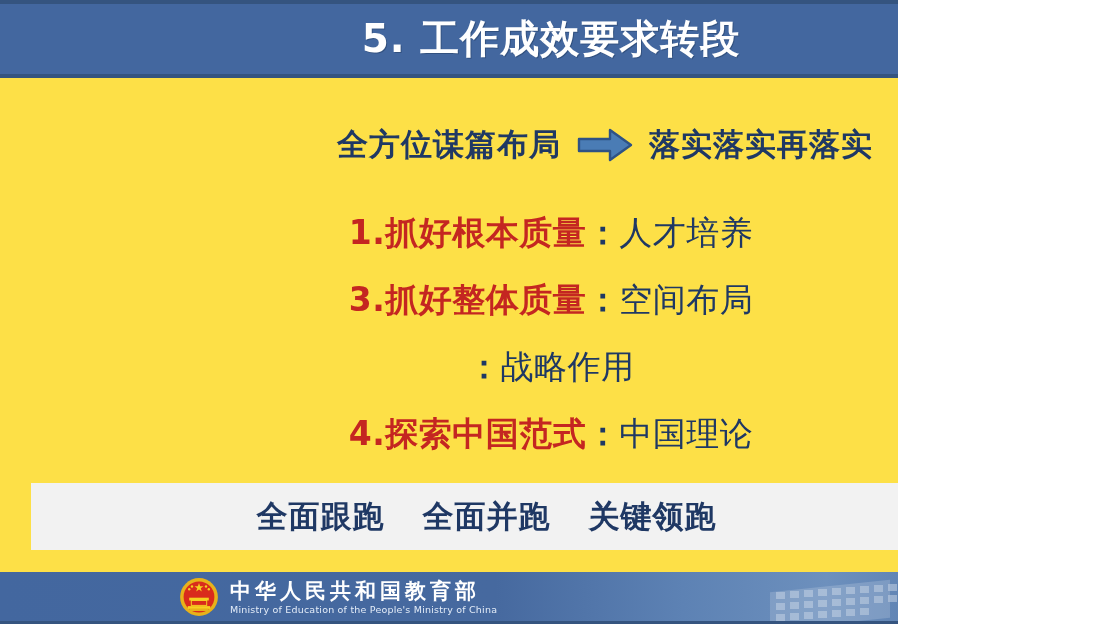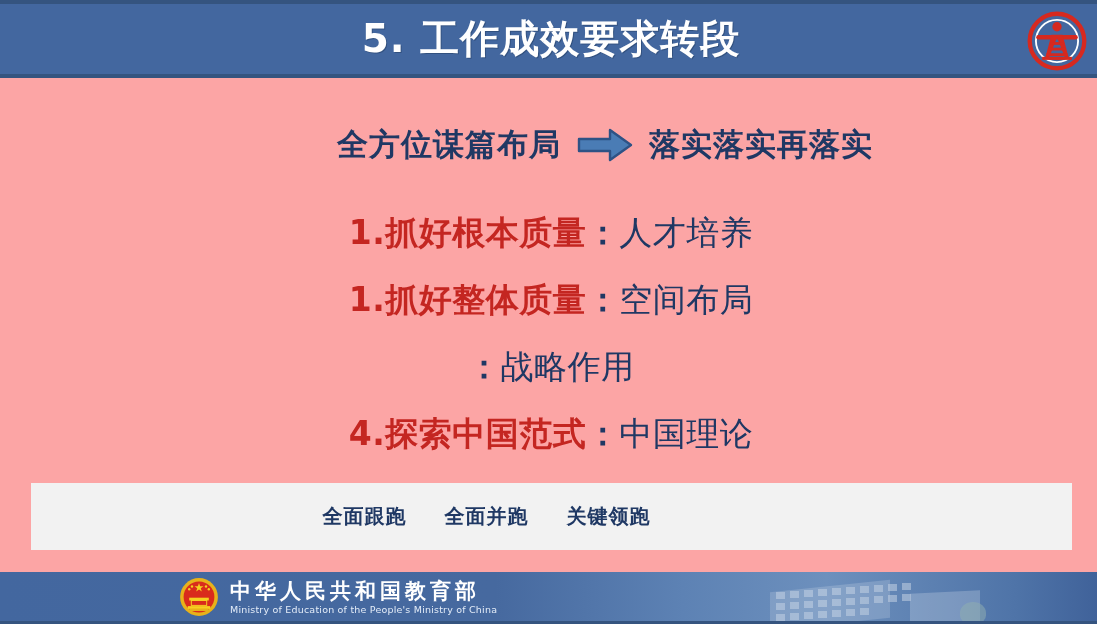--- a/index.html
+++ b/index.html
@@ -8,23 +8,23 @@
     background: #ffffff;
   }
   body {
     width: 1102px;
     height: 624px;
     overflow: hidden;
     font-family: "DejaVu Sans", "Liberation Sans", sans-serif;
   }
   .slide {
     position: relative;
-    width: 1097px;
+    width: 898px;
     height: 624px;
-    background: #fca5a5;
+    background: #fde047;
     overflow: hidden;
   }
 
   
   .header {
     position: absolute;
     left: 0; top: 0;
     width: 1102px;
     height: 78px;
     background: #43679f;
@@ -123,21 +123,21 @@
     align-items: center;
     justify-content: center;
   }
   .band-inner {
     display: flex;
     gap: 38px;
     padding-right: 130px;
   }
   .band-text {
     color: #1f3864;
-    font-size: 20px;
+    font-size: 31px;
     font-weight: bold;
     letter-spacing: 1px;
     white-space: nowrap;
   }
 
   
   .footer {
     position: absolute;
     left: 0;
     top: 572px;
@@ -223,21 +223,21 @@
     <span class="subtitle-text">落实落实再落实</span>
   </div>
 
   <div class="points">
     <div class="point-row">
       <span class="point-head">1.抓好根本质量</span>
       <span class="point-colon">：</span>
       <span class="point-tail">人才培养</span>
     </div>
     <div class="point-row">
-      <span class="point-head">1.抓好整体质量</span>
+      <span class="point-head">3.抓好整体质量</span>
       <span class="point-colon">：</span>
       <span class="point-tail">空间布局</span>
     </div>
     <div class="point-row">
       <span class="point-colon">：</span>
       <span class="point-tail">战略作用</span>
     </div>
     <div class="point-row">
       <span class="point-head">4.探索中国范式</span>
       <span class="point-colon">：</span>

